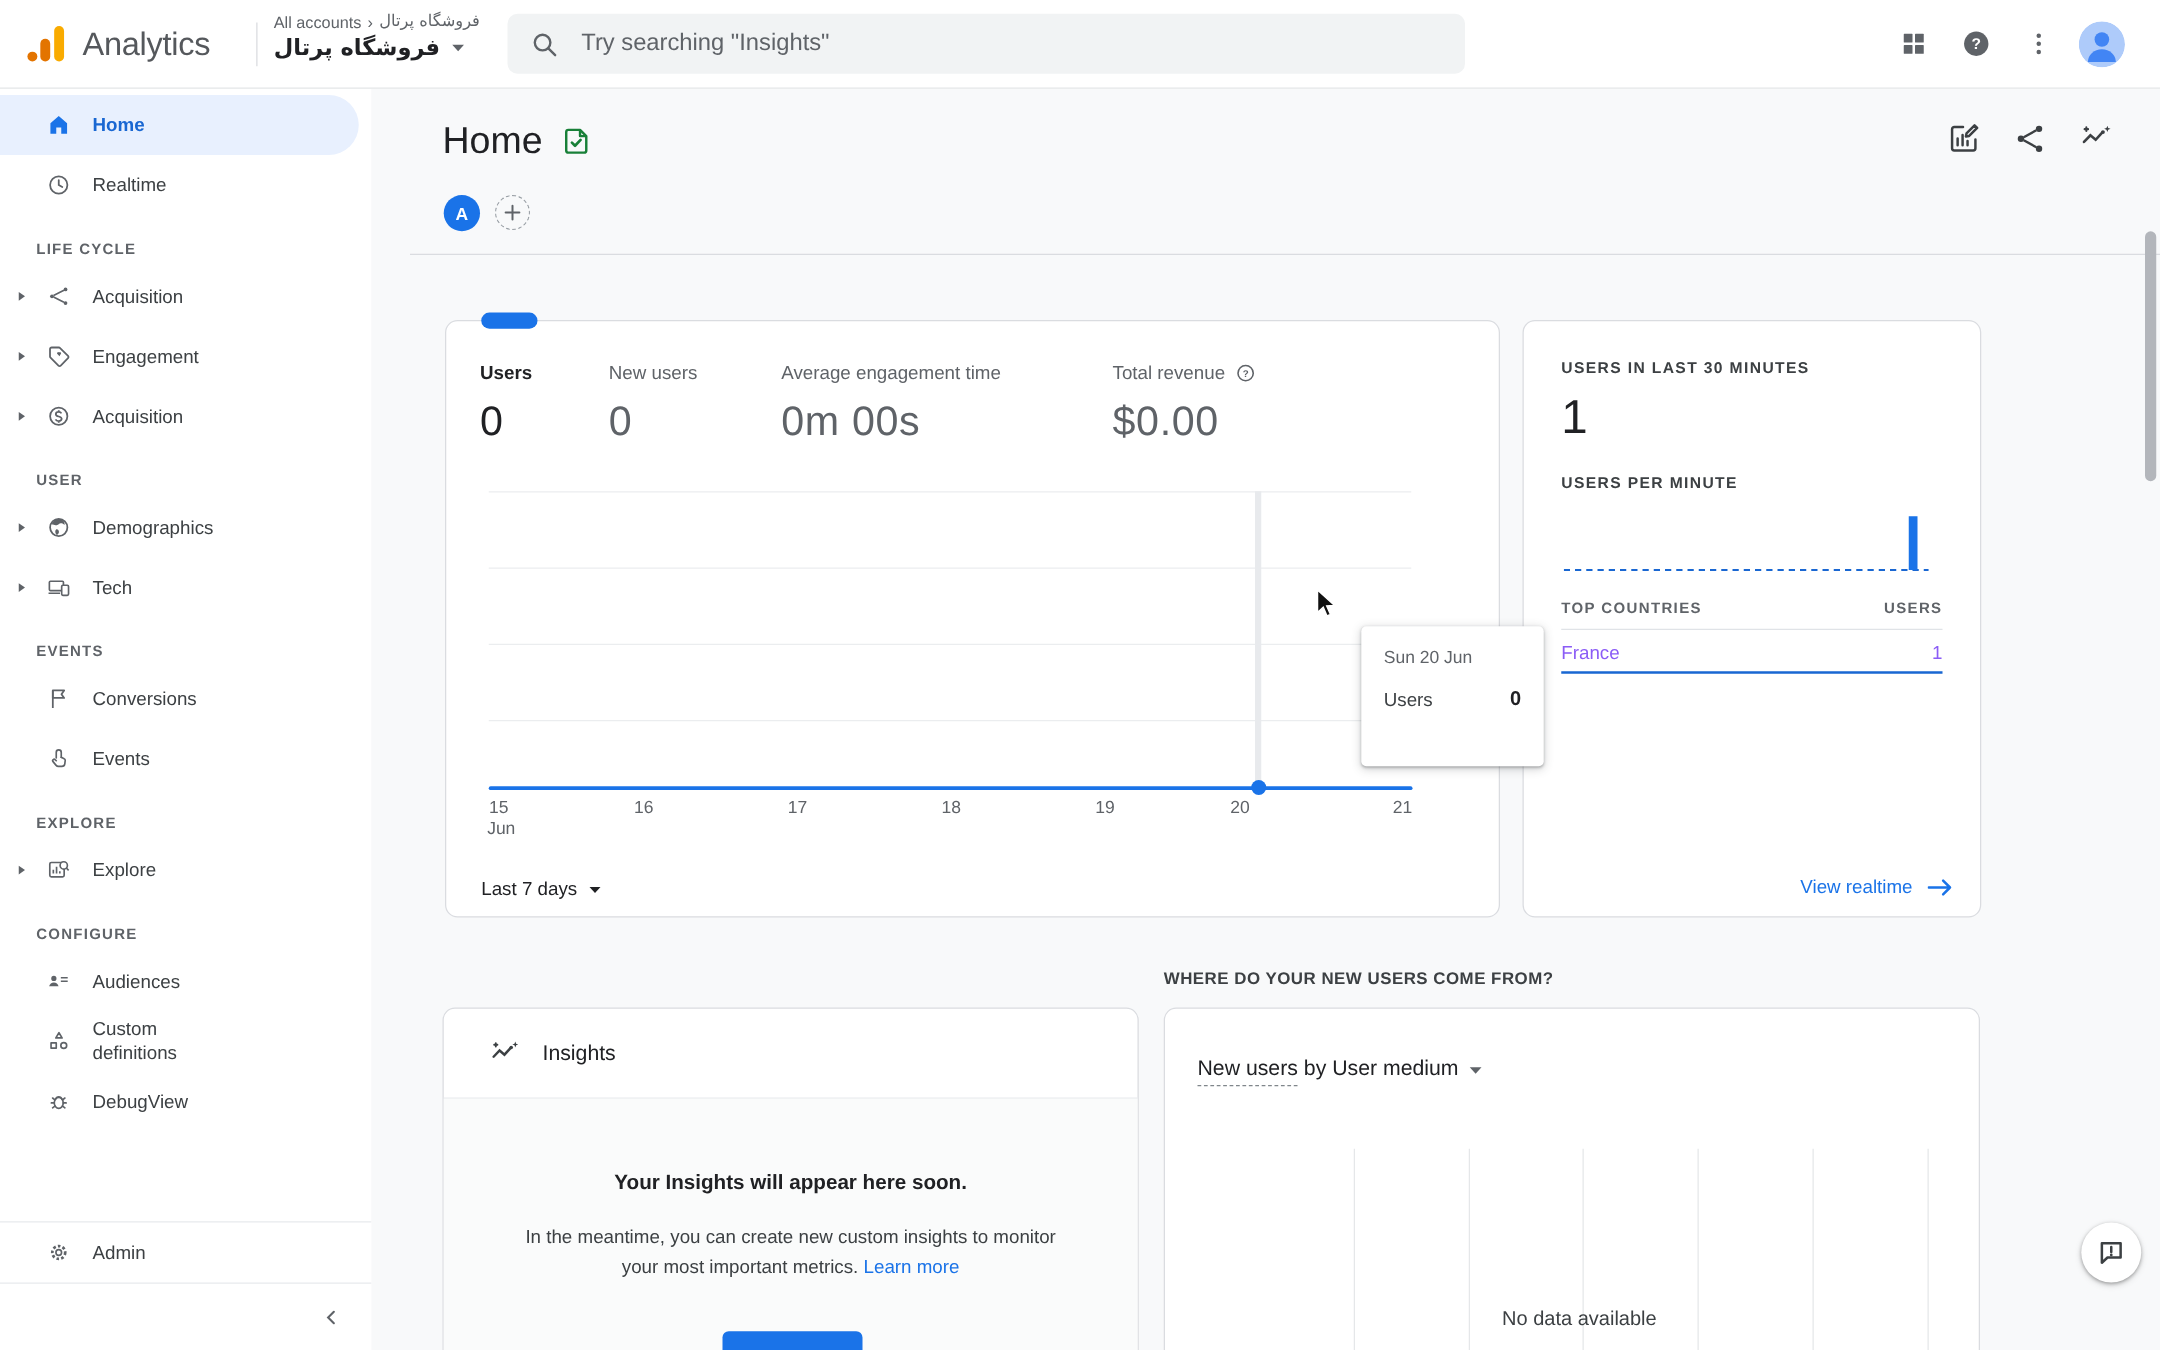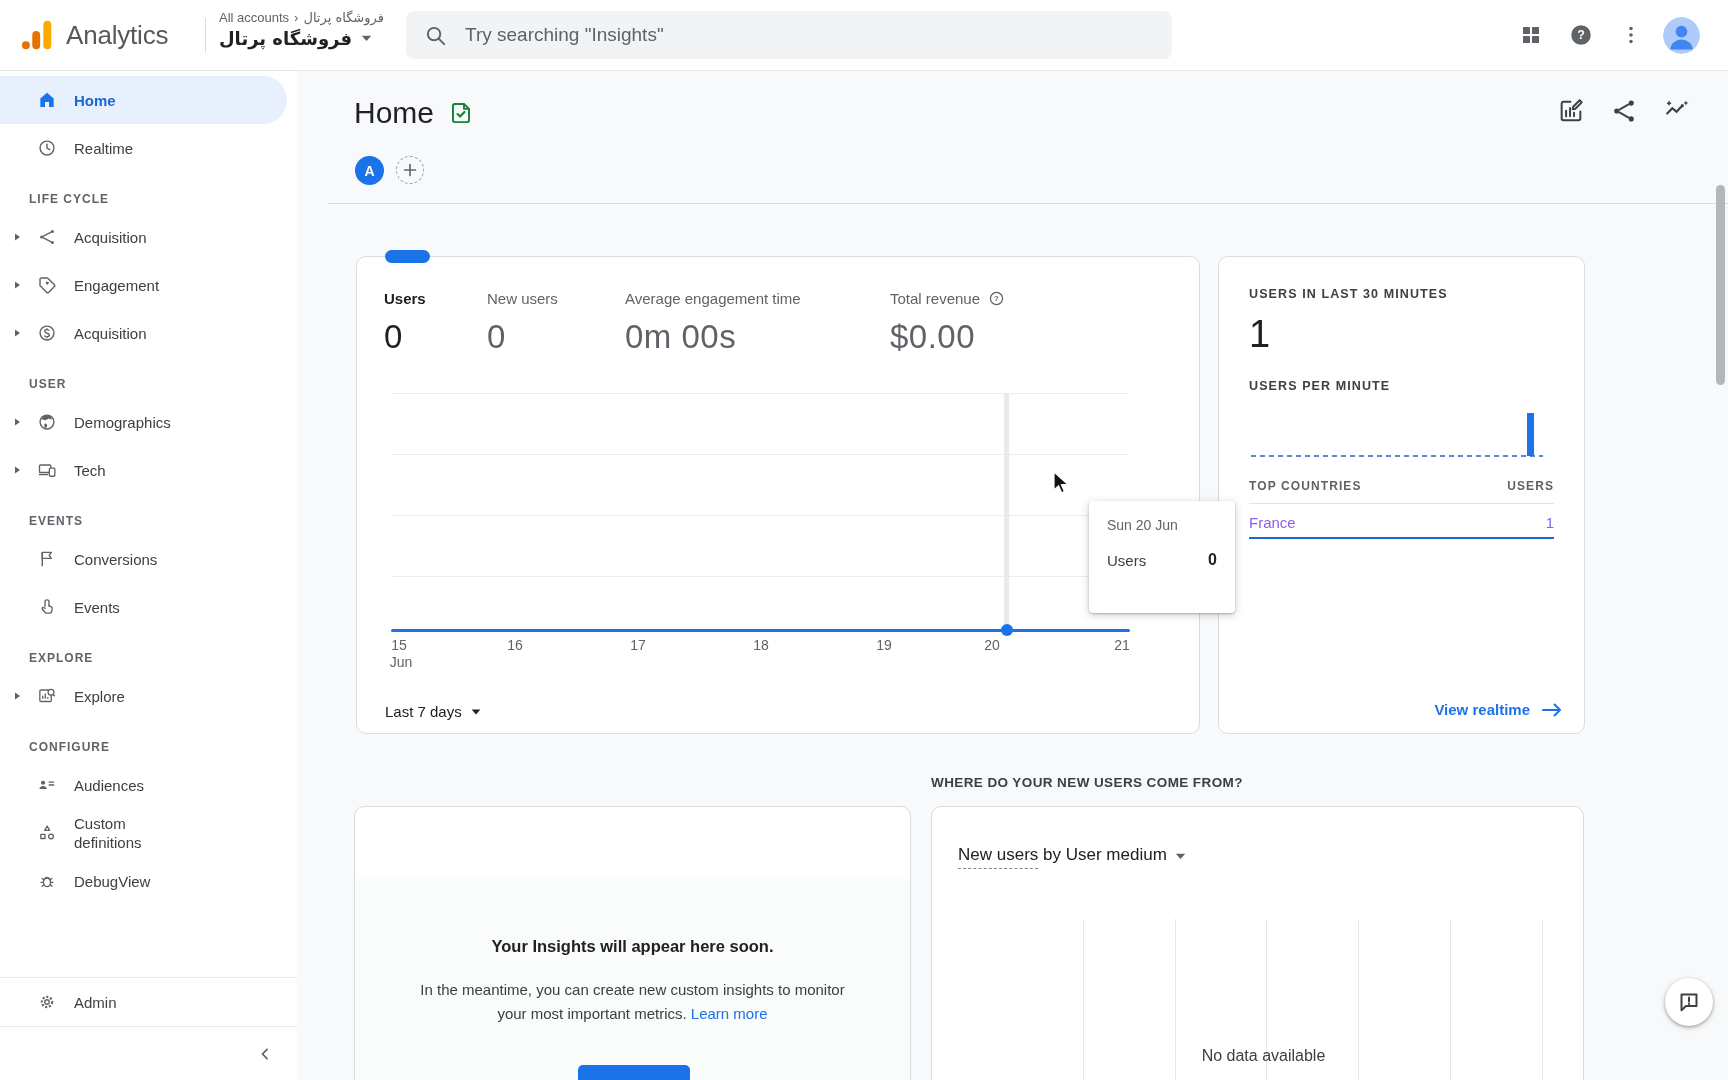--- a/index.html
+++ b/index.html
@@ -81,21 +81,21 @@
   .rt-caps{font-size:12.5px;letter-spacing:1.1px;color:#3c4043;font-weight:600;}
   .rt-value{position:absolute;left:30px;top:56px;font-size:38px;color:#202124;}
   .rt-bars{position:absolute;left:32px;top:150px;}
   .rt-head{position:absolute;left:30px;right:30px;top:222px;display:flex;justify-content:space-between;}
   .rt-head span{font-size:12px;letter-spacing:1.1px;color:#5f6368;font-weight:600;}
   .rt-div{position:absolute;left:30px;right:30px;top:246px;height:1px;background:#e0e3e7;}
   .rt-row{position:absolute;left:30px;right:30px;top:252px;height:26px;display:flex;justify-content:space-between;align-items:center;}
   .rt-row span{font-size:15px;color:#8b5cf6;}
   .rt-underline{position:absolute;left:30px;right:30px;top:280px;height:2px;background:#1967d2;}
   .rt-link{position:absolute;right:22px;top:444px;display:flex;align-items:center;gap:12px;
-           color:#1a73e8;font-size:15px;font-weight:700;cursor:pointer;}
+           color:#1a73e8;font-size:15px;font-weight:400;cursor:pointer;}
 
   .section-title{position:absolute;left:931px;top:775px;font-size:13.5px;font-weight:700;color:#3c4043;letter-spacing:.4px;}
 
   .insights-card{left:354px;top:806px;width:557px;height:330px;}
   .ins-header{height:71px;border-bottom:1px solid #e8eaed;display:flex;align-items:center;padding-left:36px;gap:17px;}
   .ins-title{font-size:17px;color:#202124;}
   .ins-body{position:absolute;left:0;right:0;top:72px;bottom:0;background:#fafbfb;border-radius:0 0 10px 10px;text-align:center;}
   .ins-headline{margin-top:58px;font-size:16.5px;font-weight:700;color:#202124;}
   .ins-para{margin-top:22px;font-size:15px;color:#3c4043;line-height:24px;}
   .link{color:#1a73e8;cursor:pointer;}
@@ -515,20 +515,29 @@
       <span>View realtime</span>
       <svg width="20" height="14" viewBox="0 0 20 14">
         <path d="M1 7h17M12.5 1.5 18 7l-5.5 5.5" stroke="#1a73e8" stroke-width="2" fill="none" stroke-linecap="round" stroke-linejoin="round"></path>
       </svg>
     </div>
   </section>
 
   <div class="section-title">WHERE DO YOUR NEW USERS COME FROM?</div>
 
   <section class="card insights-card">
+    <div class="ins-header">
+      <svg width="26" height="26" viewBox="0 0 24 24">
+        <path d="M3.6 14.2 8 9.6l3.6 3.1 4.6-5" fill="none" stroke="#3c4043" stroke-width="1.8" stroke-linecap="round"></path>
+        <circle cx="16.6" cy="7.4" r="1.3" fill="#3c4043"></circle>
+        <path d="M19.6 3l.6 1.6 1.6.6-1.6.6-.6 1.6-.6-1.6-1.6-.6 1.6-.6z" fill="#3c4043"></path>
+        <path d="M5.2 4.2v2.4M4 5.4h2.4" stroke="#3c4043" stroke-width="1.4" stroke-linecap="round"></path>
+      </svg>
+      <span class="ins-title">Insights</span>
+    </div>
     <div class="ins-body">
       <div class="ins-headline">Your Insights will appear here soon.</div>
       <div class="ins-para">
         <span>In the meantime, you can create new custom insights to monitor</span><br>
         <span>your most important metrics.</span>
         <span class="link">Learn more</span>
       </div>
     </div>
     <button class="ins-button"></button>
   </section>

